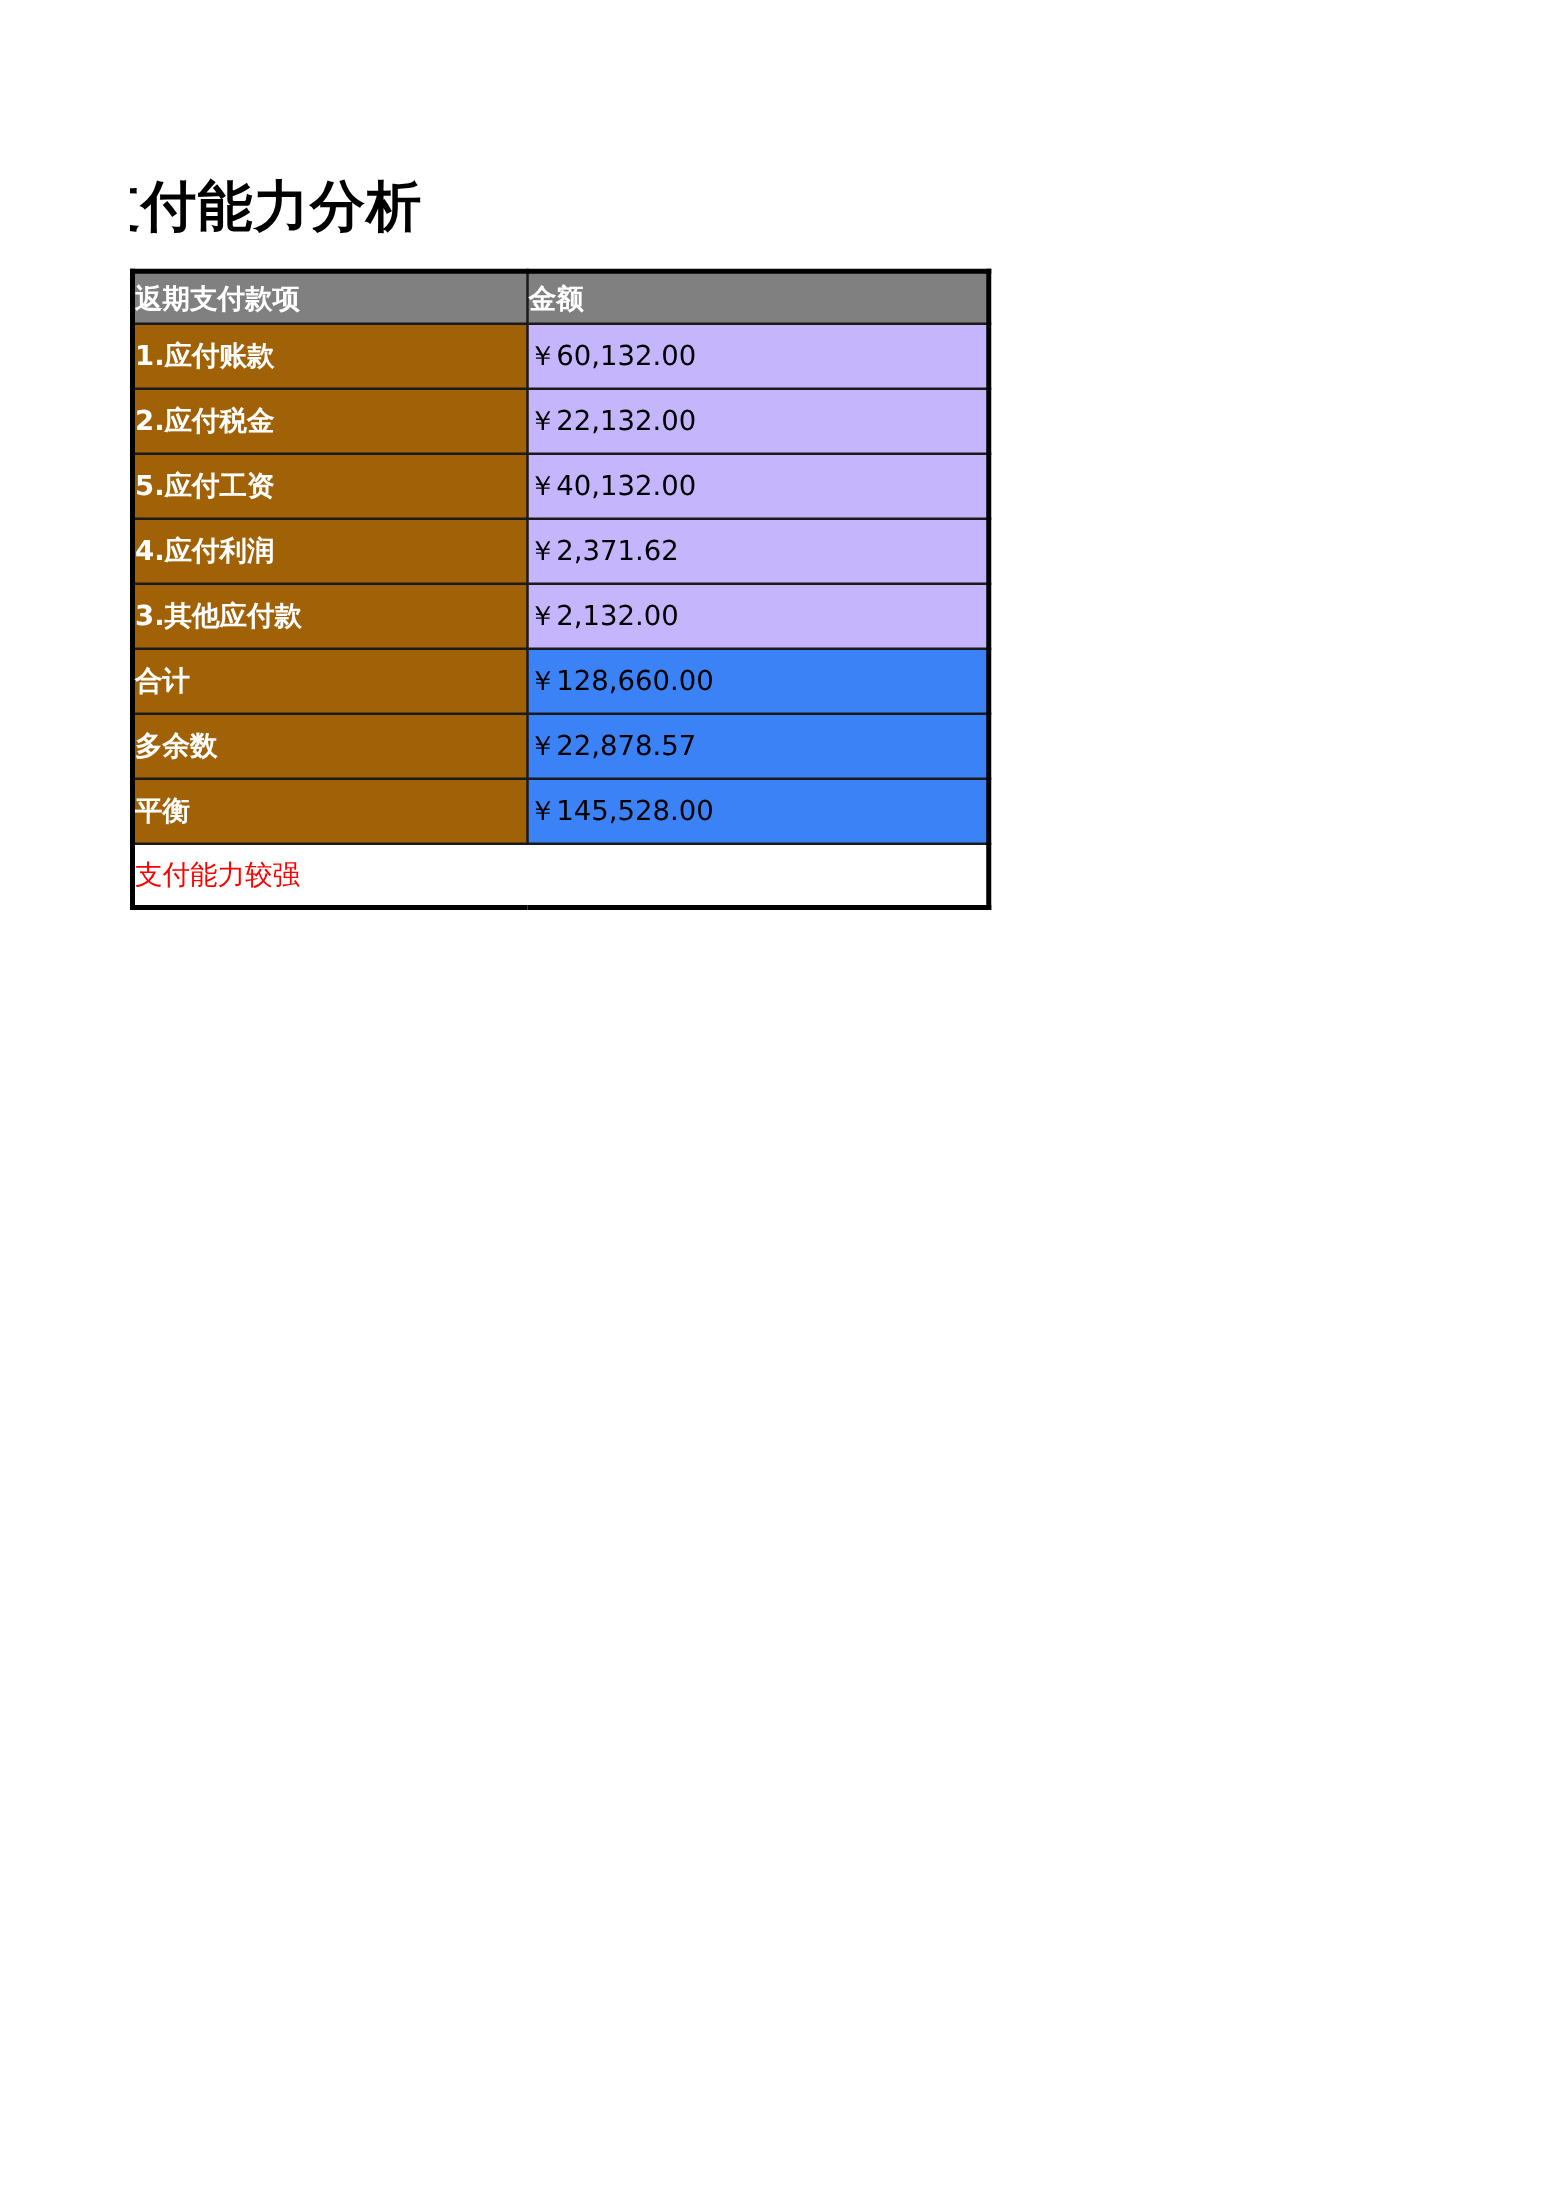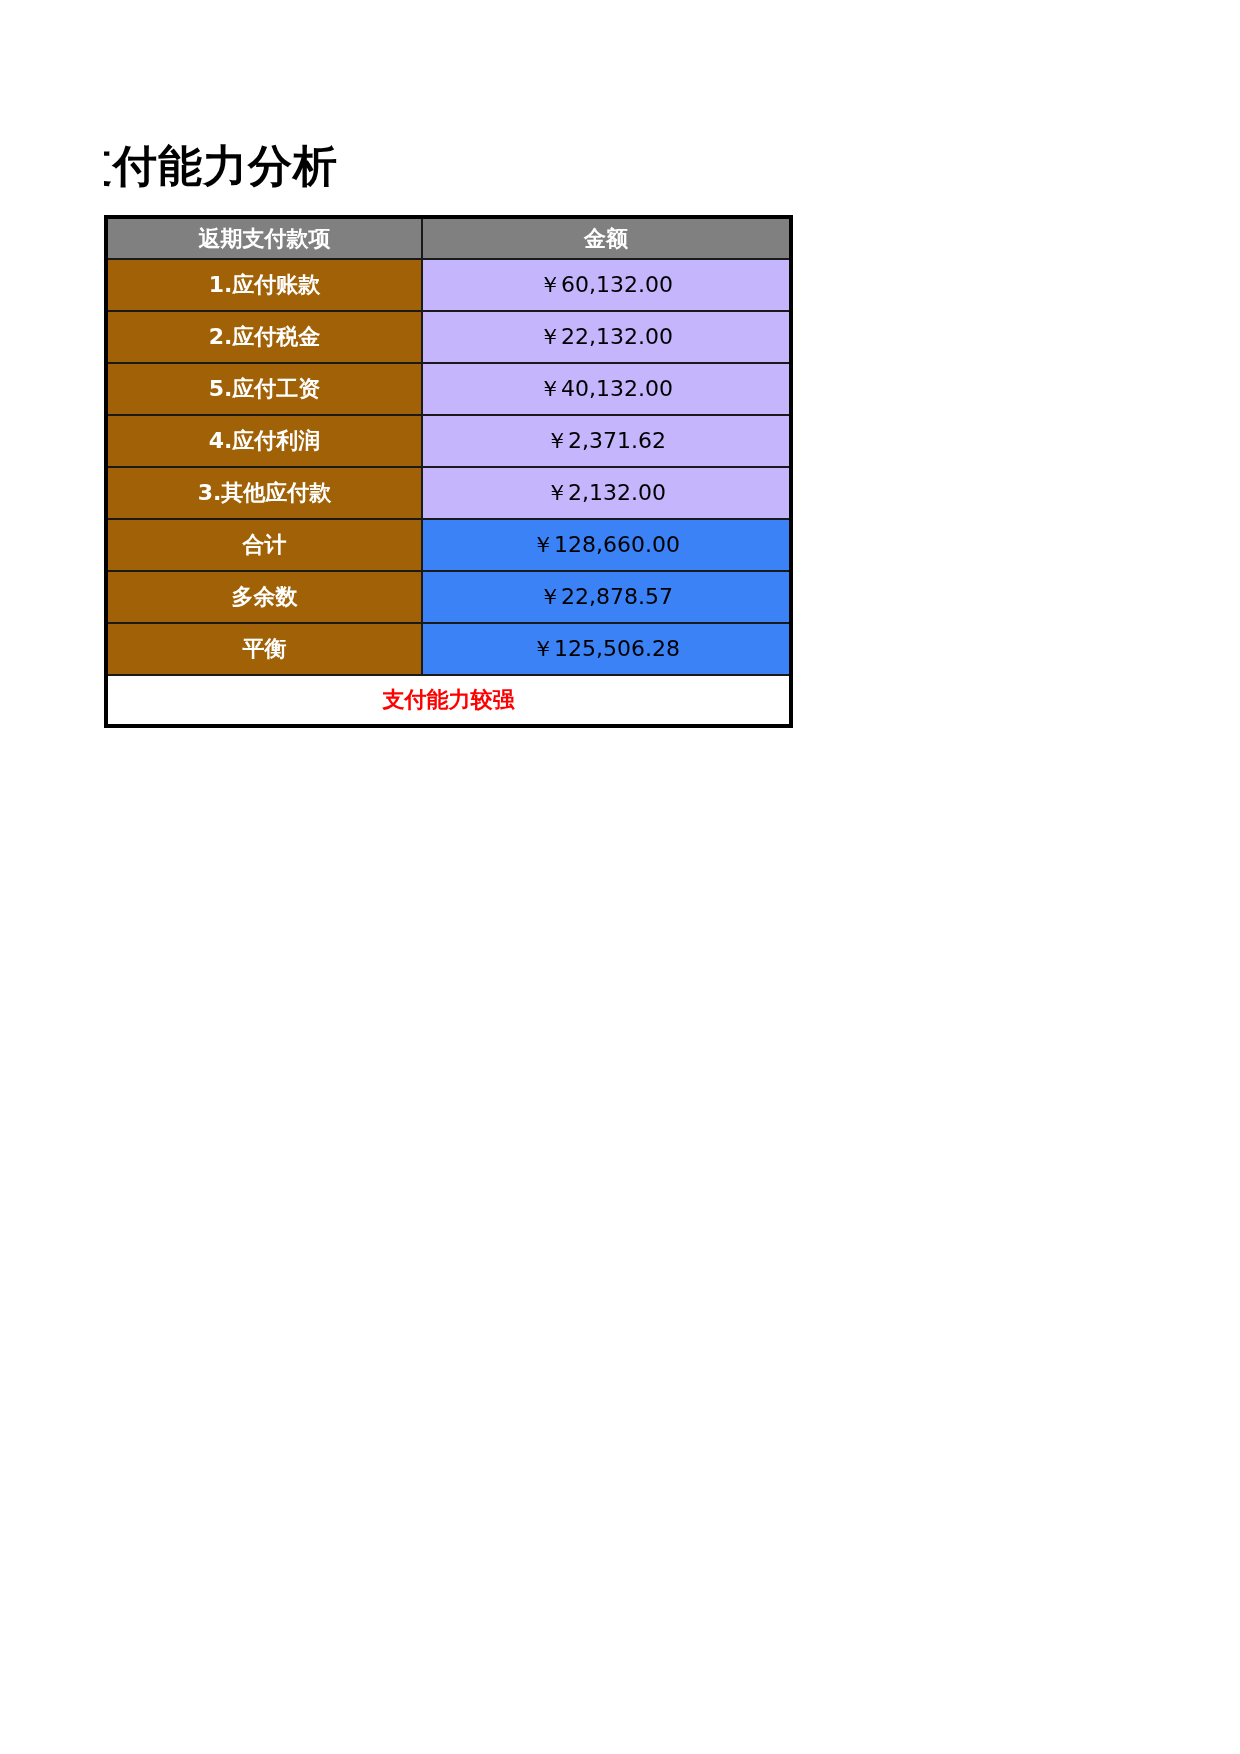--- a/index.html
+++ b/index.html
@@ -3,29 +3,29 @@
   <meta charset="utf-8">
   <style>
     html, body { margin: 0; padding: 0; background: #ffffff; }
     body { width: 1240px; height: 1754px; position: relative; overflow: hidden;
            font-family: "DejaVu Sans", "Liberation Sans", sans-serif; }
     .title-clip { position: absolute; left: 104px; top: 136px; width: 700px; height: 60px; overflow: hidden; }
     .title { position: absolute; left: -36px; top: 0; font-size: 44px; font-weight: bold; color: #000;
              white-space: nowrap; line-height: 60px; letter-spacing: 1px; }
     .tbl { position: absolute; left: 104px; top: 215px; width: 685px; border-collapse: collapse;
            border: 4px solid #000; table-layout: fixed; }
-    .tbl td { border: 2px solid #1a1a1a; text-align: center; padding: 0; font-size: 22px; }
+    .tbl td { border: 2px solid #1a1a1a; text-align: left; padding: 0; font-size: 22px; }
     .tbl col.c1 { width: 316px; }
     .tbl col.c2 { width: 369px; }
     .hdr td { height: 39px; background: #808080; color: #fff; font-weight: bold; }
     .row td { height: 50px; }
     .lbl { background: #a16207; color: #fff; font-weight: bold; }
     .val { background: #c4b5fd; color: #000; }
     .val.sum { background: #3b82f6; }
-    .foot td { height: 48px; background: #fff; color: #ff0000; font-weight: bold; font-size: 22px; }
+    .foot td { height: 48px; background: #fff; color: #ff0000; font-weight: normal; font-size: 22px; }
   </style>
 </head>
 <body>
 
 <div class="title-clip">
   <div class="title">支付能力分析</div>
 </div>
 
 <table class="tbl">
   <colgroup>
@@ -60,19 +60,19 @@
   <tr class="row">
     <td class="lbl">合计</td>
     <td class="val sum">￥128,660.00</td>
   </tr>
   <tr class="row">
     <td class="lbl">多余数</td>
     <td class="val sum">￥22,878.57</td>
   </tr>
   <tr class="row">
     <td class="lbl">平衡</td>
-    <td class="val sum">￥125,506.28</td>
+    <td class="val sum">￥145,528.00</td>
   </tr>
   <tr class="foot">
     <td colspan="2">支付能力较强</td>
   </tr>
 </tbody>
   </table>
 
 </body></html>

